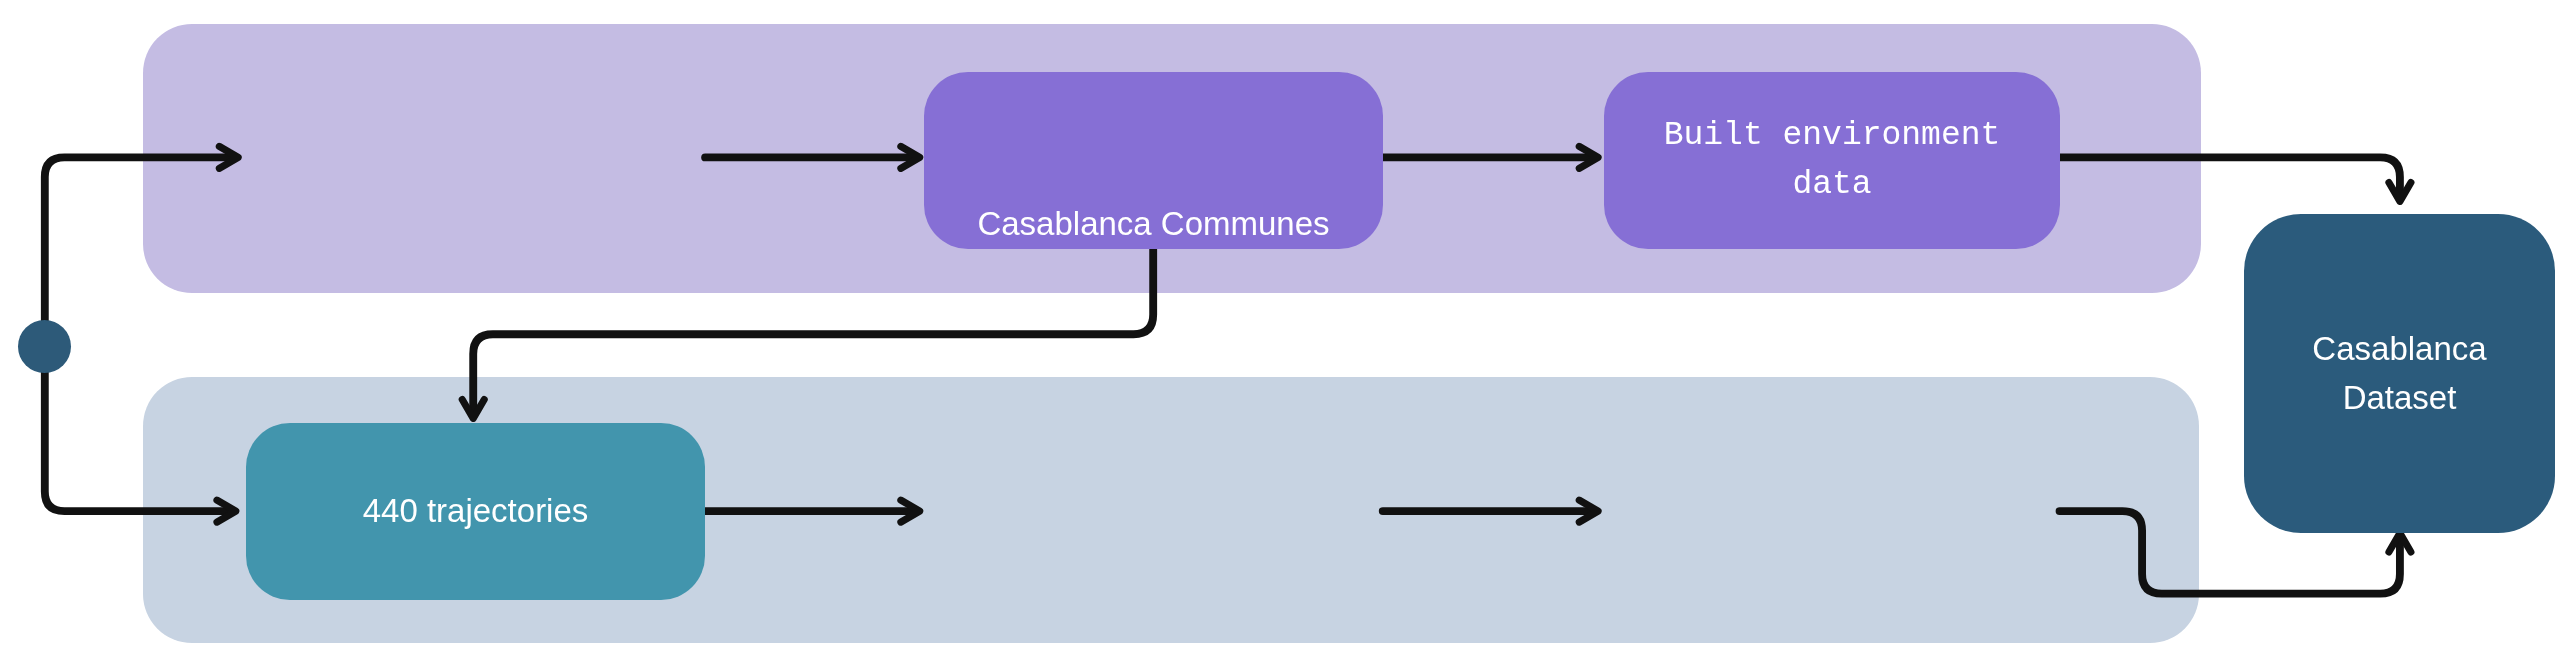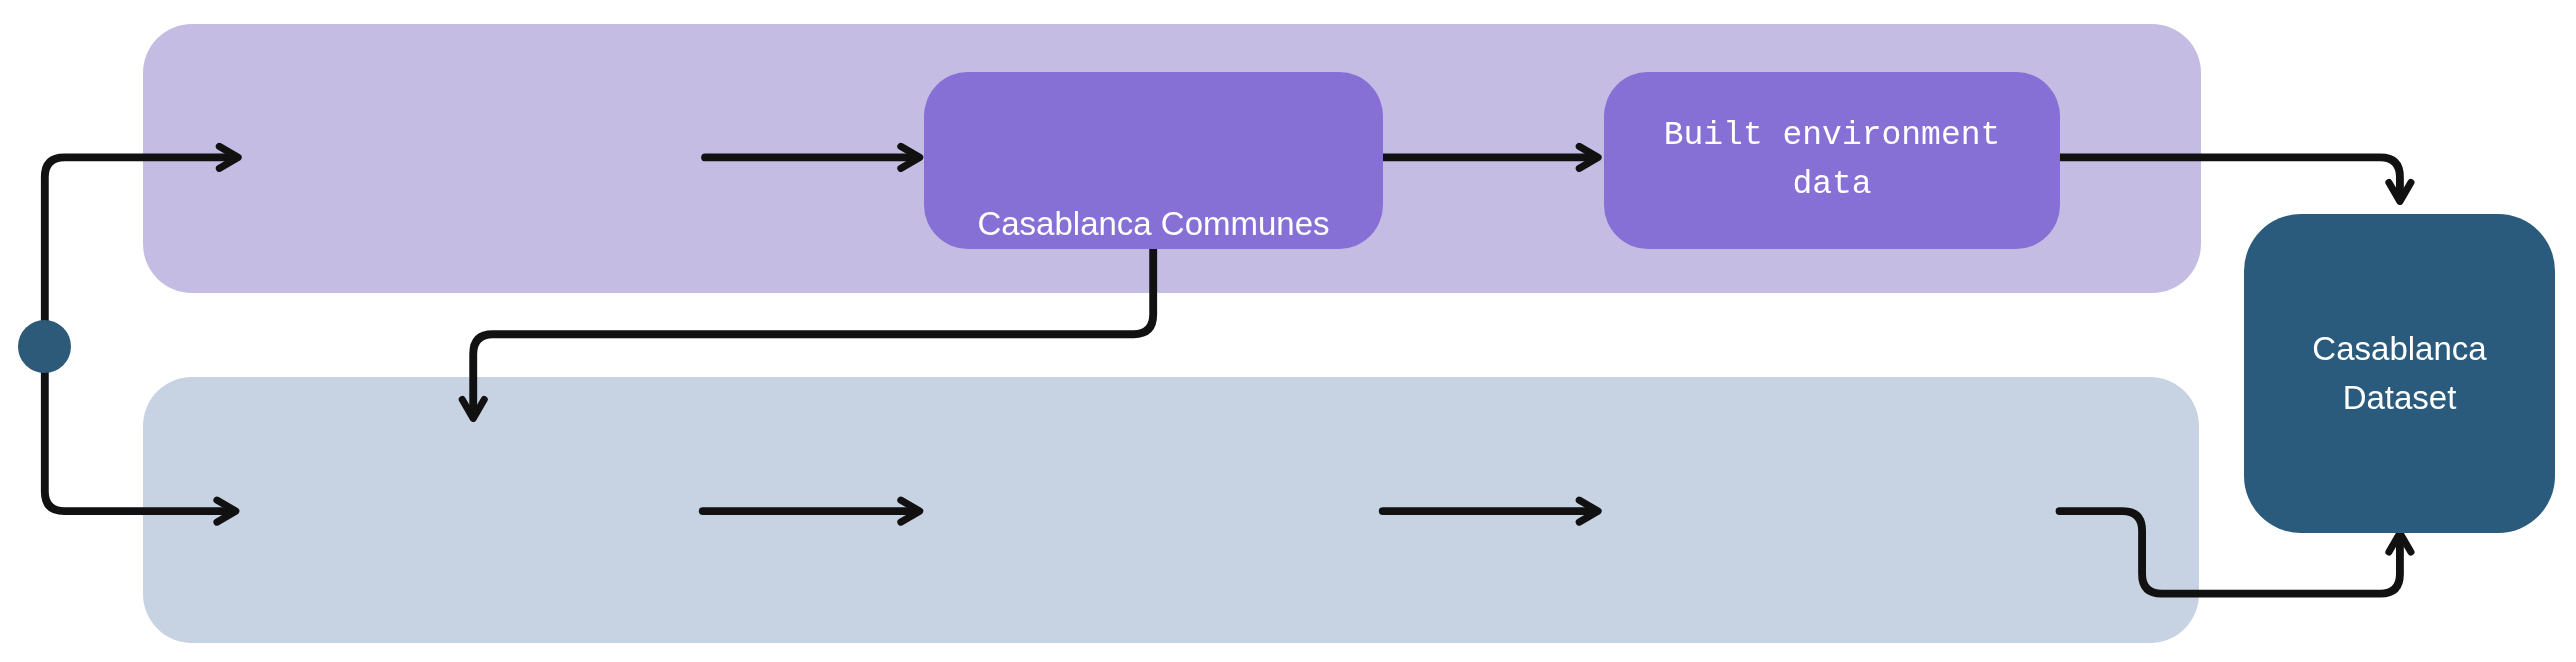--- a/index.html
+++ b/index.html
@@ -104,19 +104,22 @@
 
   <div class="start-dot"></div>
 
   <div class="node purple row-top pos-2">
     <span>Casablanca Communes</span>
   </div>
   <div class="node purple row-top pos-3">
     <span>Built environment data</span>
   </div>
 
+  <div class="node teal row-bottom pos-1">
+    <span>440 trajectories</span>
+  </div>
 
   <div class="node dataset">
     <span>Casablanca Dataset</span>
   </div>
 
 </div>
 
 
 </body></html>

